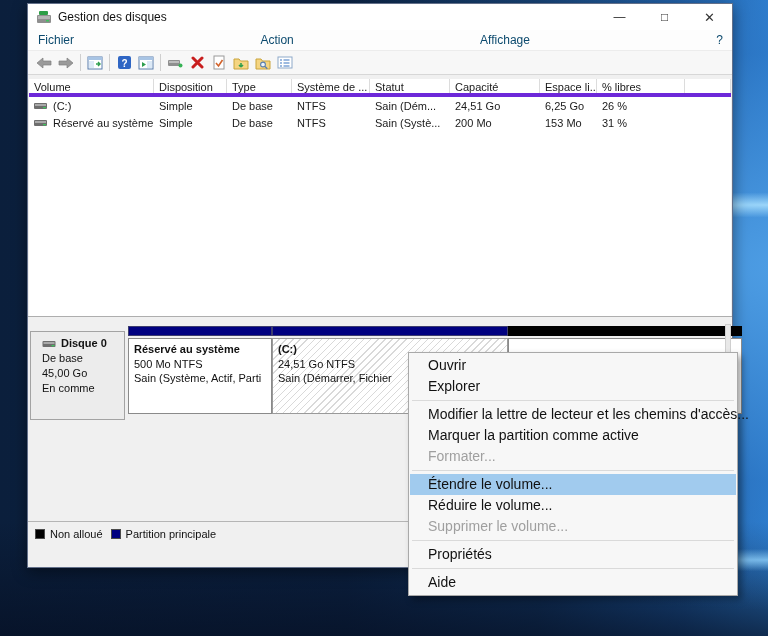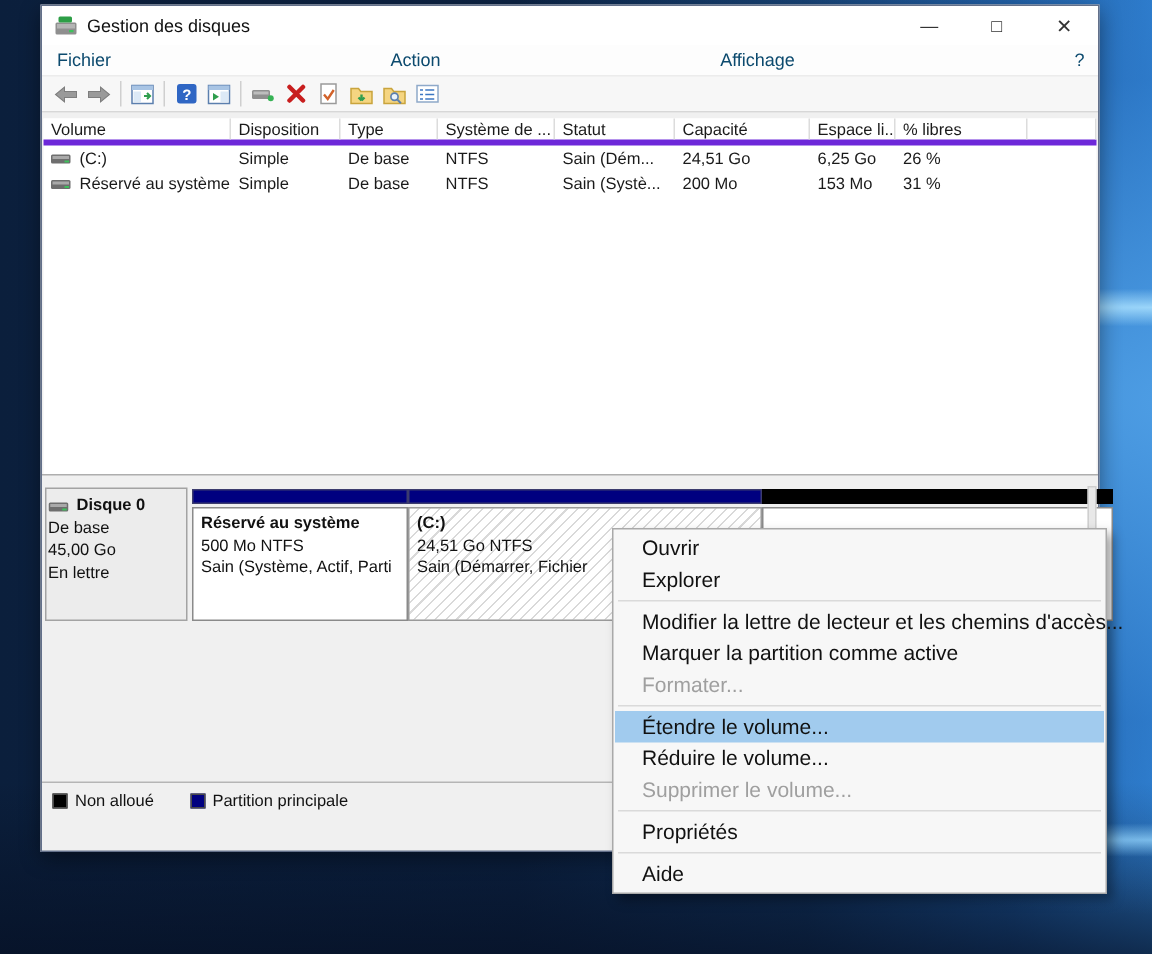--- a/index.html
+++ b/index.html
@@ -46,42 +46,42 @@
   .lv-row .cell { padding:0 4px 0 5px; white-space:nowrap; overflow:hidden; }
   .w0{width:125px;} .w1{width:73px;} .w2{width:65px;} .w3{width:78px;} .w4{width:80px;} .w5{width:90px;} .w6{width:57px;} .w7{width:88px;} .wf{flex:1;}
   .volcell { display:flex; align-items:center; gap:5px; }
   .vol-ic { width:14px; height:8px; flex:0 0 auto; }
 
   .split { position:absolute; left:0; right:0; top:312px; height:5px; background:#f0f0f0; border-top:1px solid #aeaeae; }
 
   
   .diskpane { position:absolute; left:0; right:0; top:317px; height:200px; background:#f0f0f0; }
   .disk-label {
-    position:absolute; left:2px; top:4px; width:95px; height:89px;
-    background:#ececec; border:1px solid #a3a3a3; padding:4px 1px; font-size:11px; color:#111; line-height:15px;
+    position:absolute; left:2px; top:10px; width:95px; height:89px;
+    background:#ececec; border:1px solid #a3a3a3; padding:4px 11px; font-size:11px; color:#111; line-height:15px;
   }
   .disk-label .dname { font-weight:bold; display:flex; align-items:center; gap:4px; }
   .disk-ic { width:15px; height:8px; }
 
   .part { position:absolute; top:5px; height:89px; }
   .p1 { left:100px; width:144px; }
   .p2 { left:244px; width:236px; }
   .p3 { left:480px; width:234px; }
   .pbar { height:10px; width:100%; border:1px solid #3c3c6e; }
   .pbar.navy { background:#000080; }
   .pbar.black { background:#000; border-color:#000; }
   .pbody { margin-top:2px; height:76px; border:1px solid #8a8a8a; background:#fff; padding:3px 5px; font-size:11px; line-height:14.5px; color:#111; white-space:nowrap; overflow:hidden; }
   .pbody .pt { font-weight:bold; }
   .pbody.hatch {
     background:repeating-linear-gradient(135deg, #ffffff 0 4px, #d9d9d9 4px 5px);
     border-color:#9a9a9a;
   }
   .vscroll { position:absolute; right:1px; top:3px; width:6px; height:140px; background:#e8e8e8; border:1px solid #cfcfcf; }
 
-  .legendbar { position:absolute; left:0; right:0; top:517px; height:25px; background:#f0f0f0; border-top:1px solid #b5b5b5; display:flex; align-items:center; padding-left:7px; font-size:11px; color:#111; gap:16px; }
+  .legendbar { position:absolute; left:0; right:0; top:517px; height:25px; background:#f0f0f0; border-top:1px solid #b5b5b5; display:flex; align-items:center; padding-left:7px; font-size:11px; color:#111; gap:0; }
   .sw { width:10px; height:10px; border:1px solid #4a4a4a; display:inline-block; }
   .legend-group { display:flex; align-items:center; gap:5px; margin-right:8px; }
 
   
   .ctxmenu {
     position:absolute; left:408px; top:352px; width:330px;
     background:#f7f7f7; border:1px solid #a9a9a9; padding:2px 1px;
     box-shadow:4px 4px 7px rgba(0,0,0,.35);
     font-size:14px; color:#111;
   }
@@ -255,21 +255,21 @@
       <div class="dname">
         <svg class="disk-ic" viewBox="0 0 14 8">
             <rect x="0" y="1" width="13" height="6" rx="1" fill="#6e6e6e"></rect>
             <rect x="1" y="2" width="11" height="2" fill="#a9a9a9"></rect>
             <rect x="9" y="5" width="3" height="1.3" fill="#3ec25c"></rect>
           </svg>
         <span>Disque 0</span>
       </div>
       <div>De base</div>
       <div>45,00 Go</div>
-      <div>En lettre</div>
+      <div>En comme</div>
     </div>
 
     <div class="part p1">
       <div class="pbar navy"></div>
       <div class="pbody">
         <div class="pt">Réservé au système</div>
         <div>500 Mo NTFS</div>
         <div>Sain (Système, Actif, Parti</div>
       </div>
     </div>

